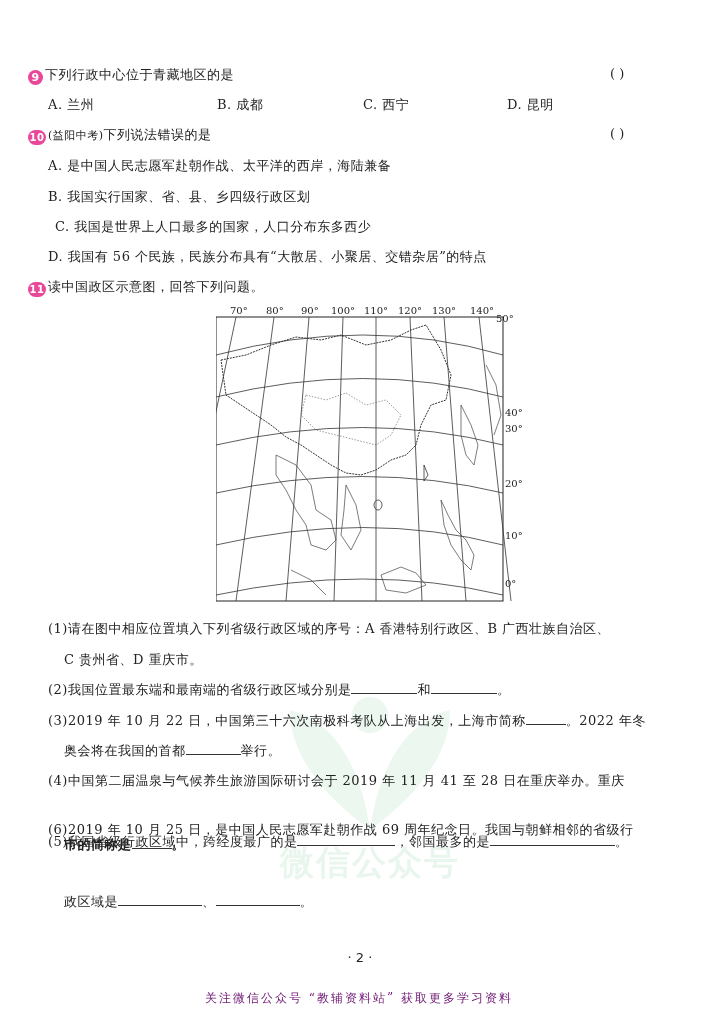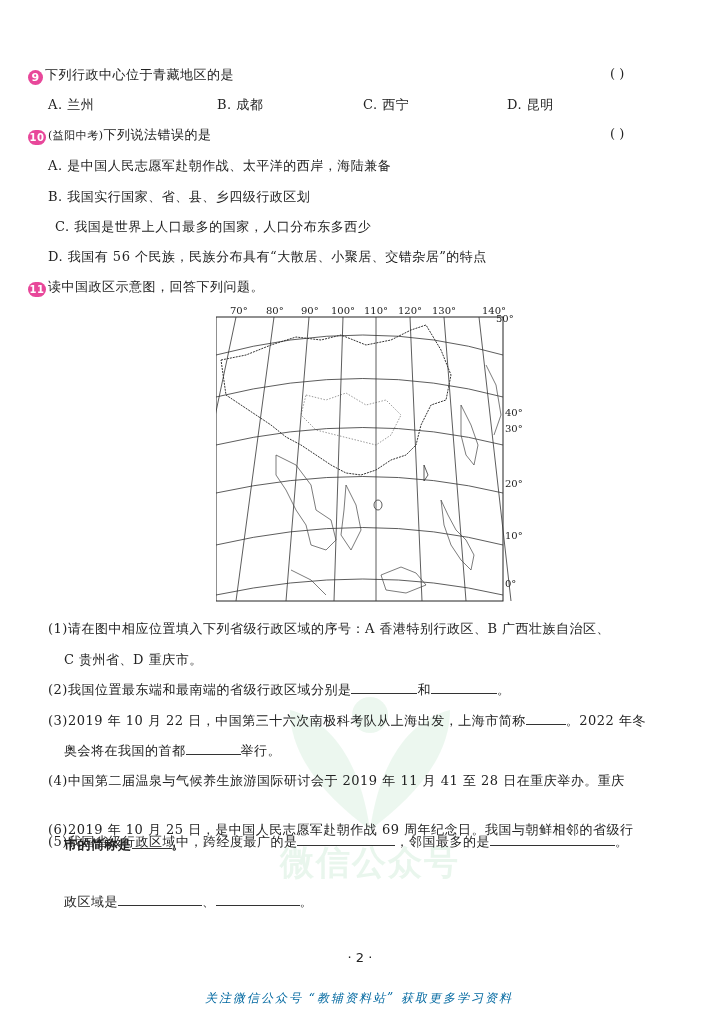--- a/index.html
+++ b/index.html
@@ -17,21 +17,21 @@
   .qnum.wide { width: 18px; border-radius: 8px; font-size: 10px; }
   .paren { position: absolute; right: 70px; white-space: nowrap; }
   .paren span { display: inline-block; width: 40px; }
   .blank { display: inline-block; border-bottom: 1px solid #333; height: 12px; vertical-align: baseline; }
   .source { font-size: 11px; }
   .map-wrap { position: absolute; left: 216px; top: 305px; width: 300px; height: 300px; }
   .watermark { position: absolute; left: 260px; top: 690px; width: 220px; height: 260px; pointer-events: none; }
   .wm-text { position: absolute; left: 0; width: 220px; text-align: center; font-family: "DejaVu Sans", sans-serif;
     font-weight: bold; color: rgba(120, 200, 140, 0.16); font-size: 34px; letter-spacing: 2px; }
   .page-num { position: absolute; top: 950px; left: 0; width: 720px; text-align: center; font-family: "DejaVu Sans", sans-serif; font-size: 13px; }
-  .footer { position: absolute; top: 990px; left: 0; width: 718px; text-align: center; font-size: 12px; font-style: italic; letter-spacing: 2px; color: #0369a1; }
+  .footer { position: absolute; top: 990px; left: 0; width: 718px; text-align: center; font-size: 12px; letter-spacing: 2px; color: #701a75; }
 </style>
 </head>
 <body>
 
 <div class="line" style="left:28px; top:66px;">
   <span class="qnum">9</span><span>下列行政中心位于青藏地区的是</span>
 </div>
 <div class="paren" style="top:66px;"><span>(        )</span></div>
 <div class="line" style="left:48px; top:96px;">A. 兰州</div>
 <div class="line" style="left:217px; top:96px;">B. 成都</div>
@@ -83,21 +83,21 @@
     <path d="M270 60 L280 80 L285 110 L278 130" fill="none" stroke="#444" stroke-width="0.7"></path>
     <path d="M208 160 L212 170 L208 176 Z" fill="none" stroke="#333" stroke-width="0.8"></path>
   </svg>
   <div style="position:absolute; top:0; left:14px; font-size:10px; white-space:nowrap;">70°</div>
   <div style="position:absolute; top:0; left:50px; font-size:10px;">80°</div>
   <div style="position:absolute; top:0; left:85px; font-size:10px;">90°</div>
   <div style="position:absolute; top:0; left:115px; font-size:10px;">100°</div>
   <div style="position:absolute; top:0; left:148px; font-size:10px;">110°</div>
   <div style="position:absolute; top:0; left:182px; font-size:10px;">120°</div>
   <div style="position:absolute; top:0; left:216px; font-size:10px;">130°</div>
-  <div style="position:absolute; top:0; left:266px; font-size:10px;">140°</div>
+  <div style="position:absolute; top:0; left:254px; font-size:10px;">140°</div>
   <div style="position:absolute; top:8px; left:280px; font-size:10px;">50°</div>
   <div style="position:absolute; top:62px; left:289px; font-size:10px;margin-top:40px;">40°</div>
   <div style="position:absolute; top:118px; left:289px; font-size:10px;">30°</div>
   <div style="position:absolute; top:173px; left:289px; font-size:10px;">20°</div>
   <div style="position:absolute; top:225px; left:289px; font-size:10px;">10°</div>
   <div style="position:absolute; top:273px; left:289px; font-size:10px;">0°</div>
 </div>
 
 <div class="watermark">
   <svg width="220" height="150" viewBox="0 0 220 150" style="position:absolute; top:0; left:0;">

